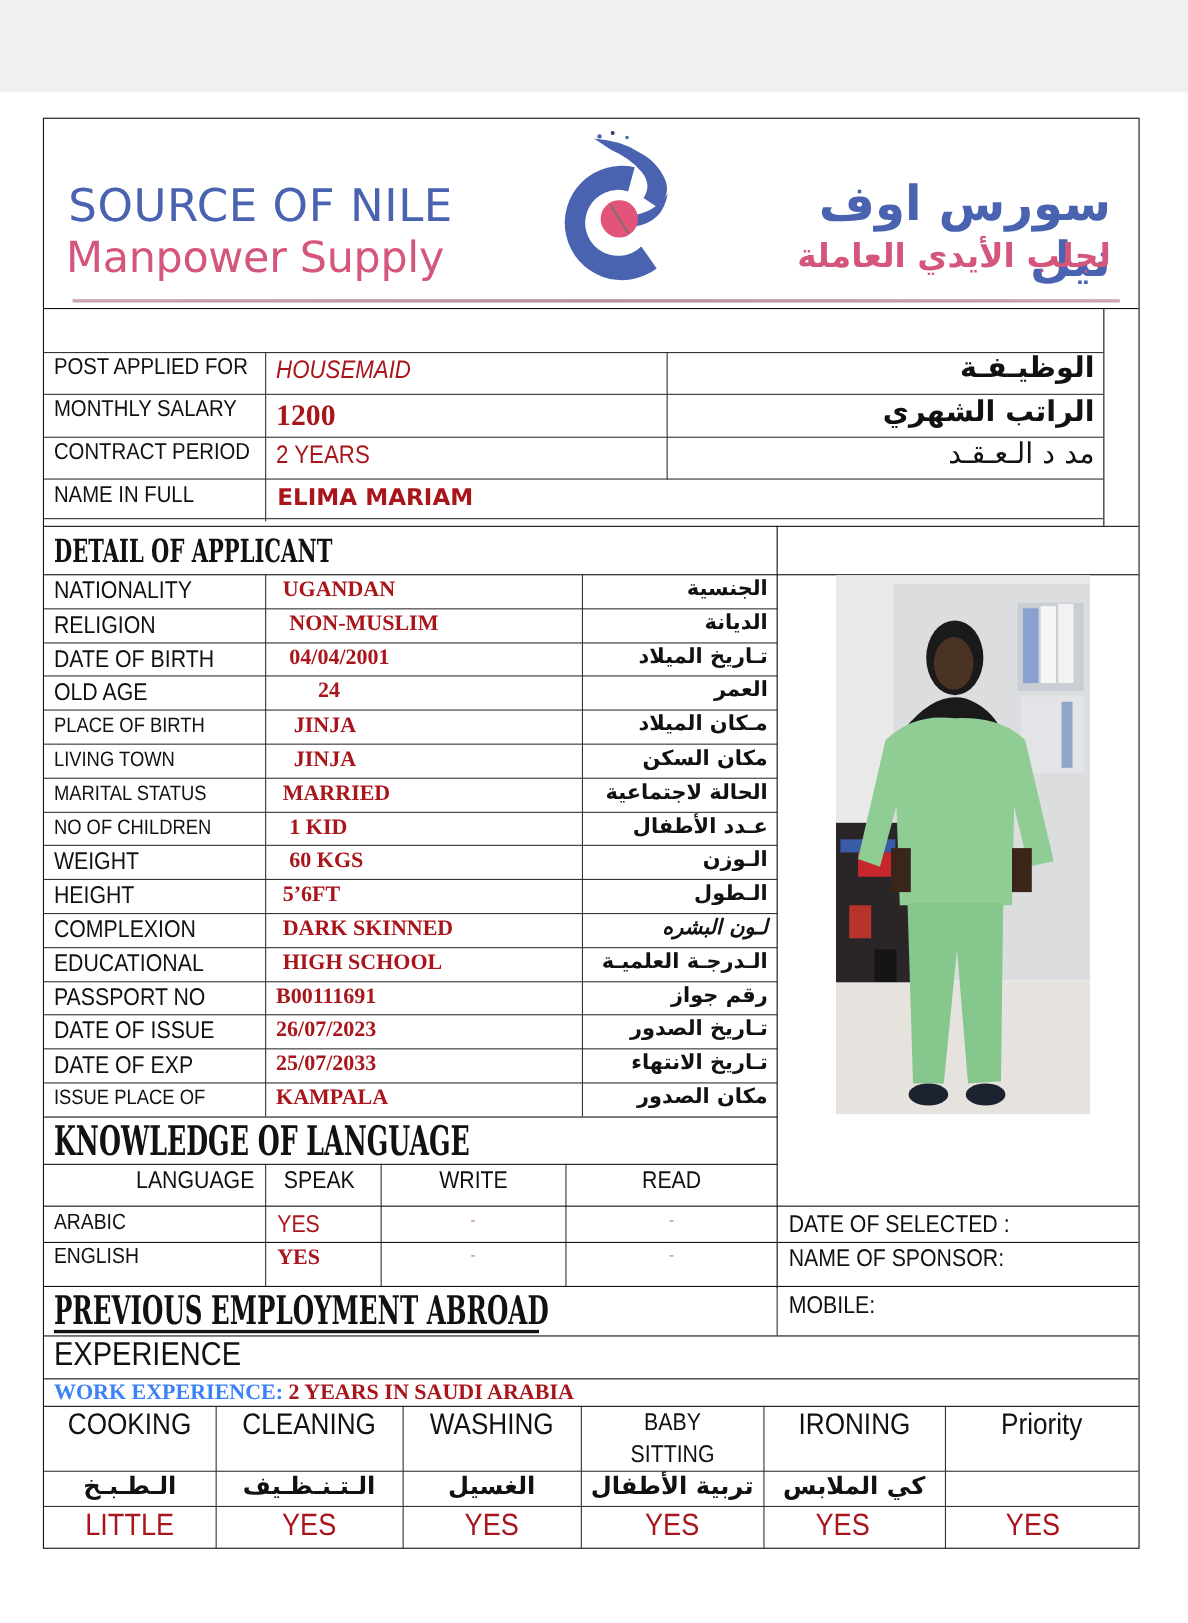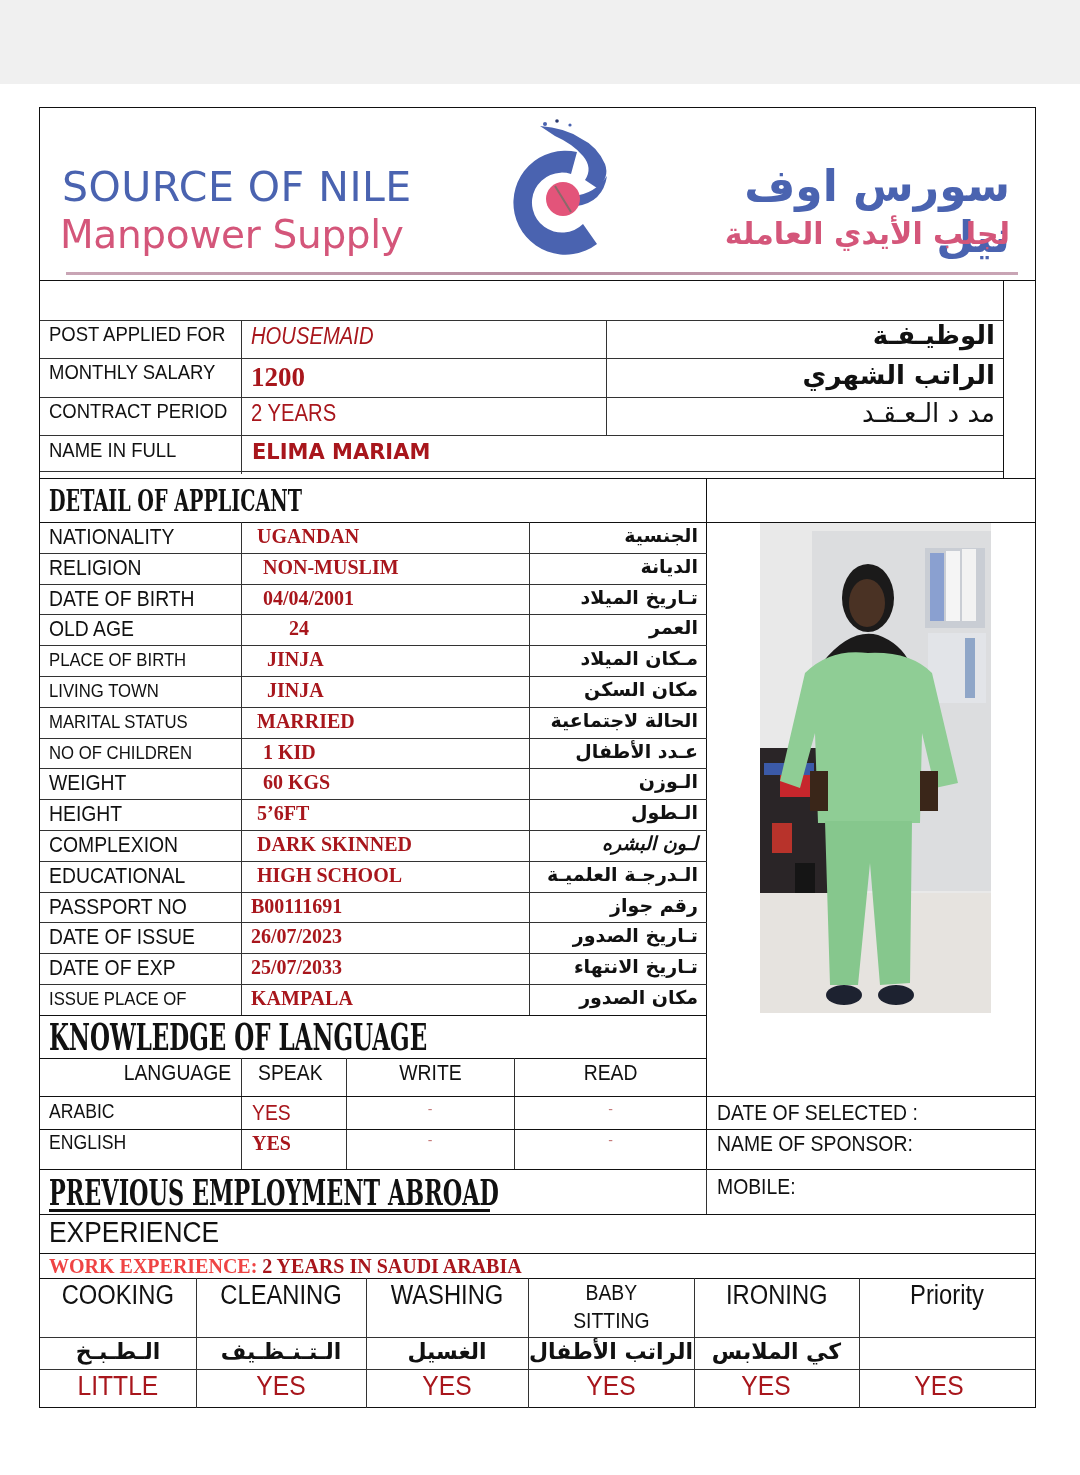--- a/index.html
+++ b/index.html
@@ -234,21 +234,21 @@
   <div class="abs" style="left:9px;top:1062px;height:44px;line-height:44px;">
     <span class="heavy" style="font-size:36px;transform:scaleX(0.62);">PREVIOUS EMPLOYMENT ABROAD</span>
   </div>
   <div class="abs" style="left:9px;top:1101px;width:441px;height:3px;background:#111;"></div>
   <div class="hline" style="left:0;top:1106px;width:995px;"></div>
 
   <div class="abs" style="left:9px;top:1107px;"><span class="lbl" style="font-size:30px;">EXPERIENCE</span></div>
   <div class="hline" style="left:0;top:1145px;width:995px;"></div>
 
   <div class="abs" style="left:9px;top:1147px;font-family:'Liberation Serif',serif;font-size:20px;font-weight:bold;white-space:nowrap;">
-    <span style="color:#ef4444;">WORK EXPERIENCE:</span>
+    <span style="color:#3b82f6;">WORK EXPERIENCE:</span>
     <span style="color:#a8161c;">2 YEARS IN SAUDI ARABIA</span>
   </div>
   <div class="hline" style="left:0;top:1170px;width:995px;"></div>
 
   <div class="vline thin" style="left:156px;top:1170px;height:130px;"></div>
   <div class="vline thin" style="left:326px;top:1170px;height:130px;"></div>
   <div class="vline thin" style="left:488px;top:1170px;height:130px;"></div>
   <div class="vline thin" style="left:654px;top:1170px;height:130px;"></div>
   <div class="vline thin" style="left:819px;top:1170px;height:130px;"></div>
   <div class="hline thin" style="left:0;top:1229px;width:995px;"></div>
@@ -260,21 +260,21 @@
   <div class="abs center" style="left:488px;top:1172px;width:166px;line-height:26px;">
     <div><span class="lbl" style="transform-origin:center;">BABY</span></div>
     <div><span class="lbl" style="transform-origin:center;">SITTING</span></div>
   </div>
   <div class="abs center" style="left:654px;top:1172px;width:165px;"><span class="lbl" style="font-size:27px;transform-origin:center;">IRONING</span></div>
   <div class="abs center" style="left:819px;top:1172px;width:176px;"><span class="lbl" style="font-size:27px;transform-origin:center;">Priority</span></div>
 
   <div class="abs ar center" style="left:0;top:1231px;width:156px;font-size:22px;font-weight:bold;">الـطـبـخ</div>
   <div class="abs ar center" style="left:156px;top:1231px;width:170px;font-size:22px;font-weight:bold;">الـتـنـظـيف</div>
   <div class="abs ar center" style="left:326px;top:1231px;width:162px;font-size:22px;font-weight:bold;">الغسيل</div>
-  <div class="abs ar center" style="left:488px;top:1231px;width:166px;font-size:22px;font-weight:bold;">الراتب الأطفال</div>
+  <div class="abs ar center" style="left:488px;top:1231px;width:166px;font-size:22px;font-weight:bold;">تربية الأطفال</div>
   <div class="abs ar center" style="left:654px;top:1231px;width:165px;font-size:22px;font-weight:bold;">كي الملابس</div>
 
   <div class="abs center" style="left:0;top:1262px;width:156px;"><span class="val-red-sans" style="font-size:28px;transform-origin:center;">LITTLE</span></div>
   <div class="abs center" style="left:156px;top:1262px;width:170px;"><span class="val-red-sans" style="font-size:28px;transform-origin:center;">YES</span></div>
   <div class="abs center" style="left:326px;top:1262px;width:162px;"><span class="val-red-sans" style="font-size:28px;transform-origin:center;">YES</span></div>
   <div class="abs center" style="left:488px;top:1262px;width:166px;"><span class="val-red-sans" style="font-size:28px;transform-origin:center;">YES</span></div>
   <div class="abs center" style="left:654px;top:1262px;width:145px;"><span class="val-red-sans" style="font-size:28px;transform-origin:center;">YES</span></div>
   <div class="abs center" style="left:819px;top:1262px;width:160px;"><span class="val-red-sans" style="font-size:28px;transform-origin:center;">YES</span></div>
 </div>
 

